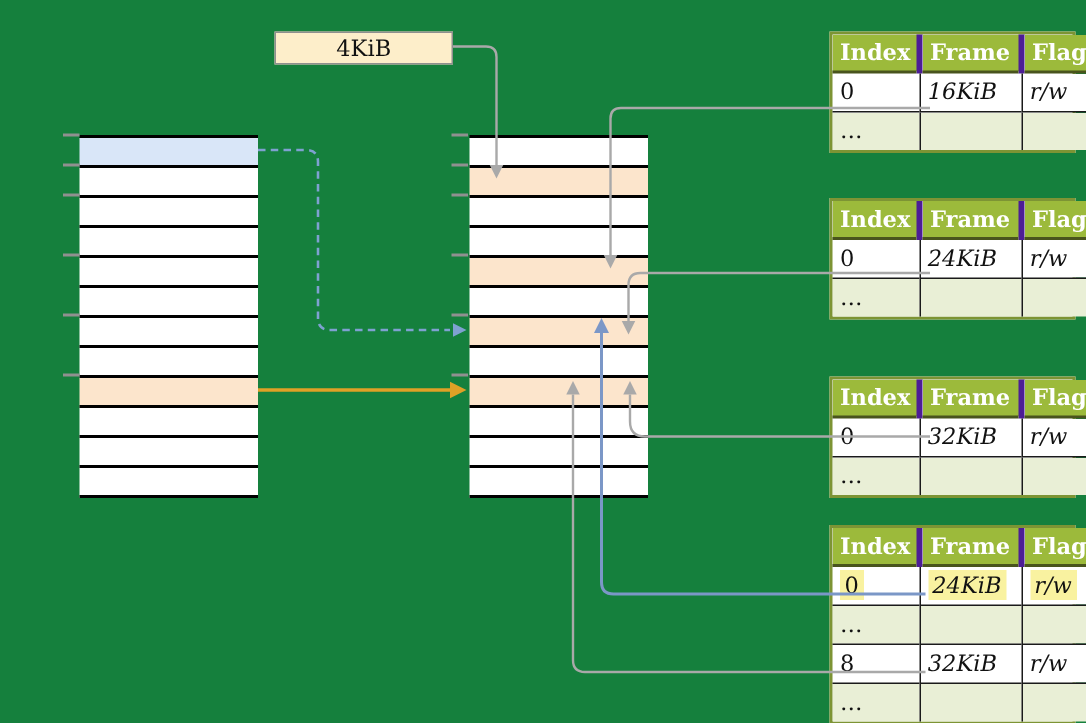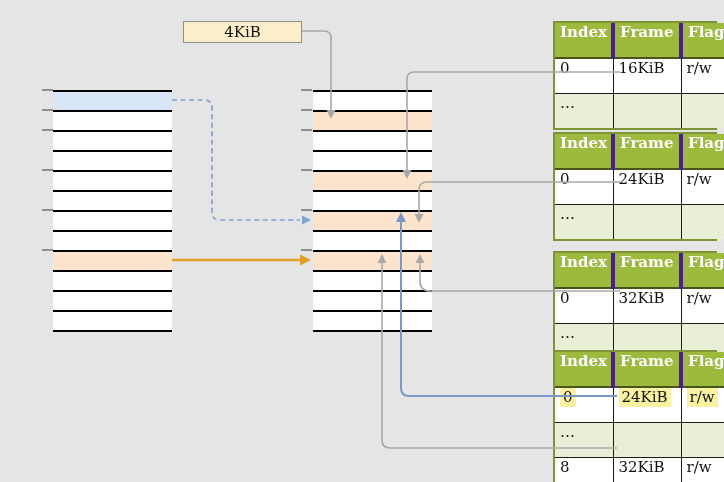--- a/index.html
+++ b/index.html
@@ -1,17 +1,17 @@
 <!DOCTYPE html>
 <html style="--header_green: #9cba3b; --row_green: #e9efd6; --table_border: #7d9434; --highlight_yellow: #f9f2a0; --box_cream: #fdeeca; --blue_row: #d9e6f8; --orange_row: #fce5cc; --arrow_gray: #a9a9a9; --arrow_blue: #7b97c7; --arrow_blue_dashed: #7fa1d1; --arrow_orange: #dfa126; --tick_gray: #909090;"><head>
 <meta charset="utf-8">
 <style>
   html,body{margin:0;padding:0;background:#000;}
   #canvas{
-    position:relative;width:724px;height:482px;background:#e5e5e5;
+    position:relative;width:724px;height:482px;background:#15803d;
     font-family:"DejaVu Serif", serif;overflow:hidden;
   }
   
   .labelbox{
     position:absolute;left:183px;top:21px;width:119px;height:22px;
     background:var(--box_cream);border:1px solid #8f8f8f;box-sizing:border-box;
     display:flex;align-items:center;justify-content:center;
     font-size:15px;color:#111;z-index:2;
   }
   
@@ -29,32 +29,32 @@
   .ptable{
     position:absolute;left:553px;width:164px;z-index:2;
     border:2px solid var(--table_border);background:#fff;box-sizing:border-box;
   }
   .ptable.t1{top:21px;}
   .ptable.t2{top:132px;}
   .ptable.t3{top:251px;}
   .ptable.t4{top:350px;}
   .ptable table{border-collapse:collapse;table-layout:fixed;width:160px;}
   .ptable th,.ptable td{
-    font-size:15px;padding:0 0 16px 5px;text-align:left;vertical-align:middle;
+    font-size:15px;padding:0 0 0 5px;text-align:left;vertical-align:middle;
     overflow:hidden;white-space:nowrap;margin-top:11px;
   }
   .ptable th:nth-child(1),.ptable td:nth-child(1){width:51px;}
   .ptable th:nth-child(2),.ptable td:nth-child(2){width:59px;}
   .ptable th:nth-child(3),.ptable td:nth-child(3){width:46px;}
   .ptable thead tr{height:25px;background:var(--header_green);}
   .ptable th{color:#fff;font-weight:bold;border-bottom:2px solid #49541d;}
   .ptable th + th{border-left:4px solid #4c1d95;}
   .ptable tbody tr{height:26px;background:#fff;}
   .ptable tbody tr.dots{background:var(--row_green);}
-  .ptable td + td{border-left:1.5px solid #1a1a1a;}
+  .ptable td + td{border-left:1.5px solid #1a1a1a;font-style:italic;}
   .ptable tbody tr + tr td{border-top:1.5px solid #1a1a1a;}
   .ptable td{color:#111;}
   .mark{background:var(--highlight_yellow);padding:1px 3px;}
   
   #overlay{position:absolute;left:0;top:0;width:724px;height:482px;z-index:5;pointer-events:none;}
 </style>
 </head>
 <body>
 
 <div id="canvas">

